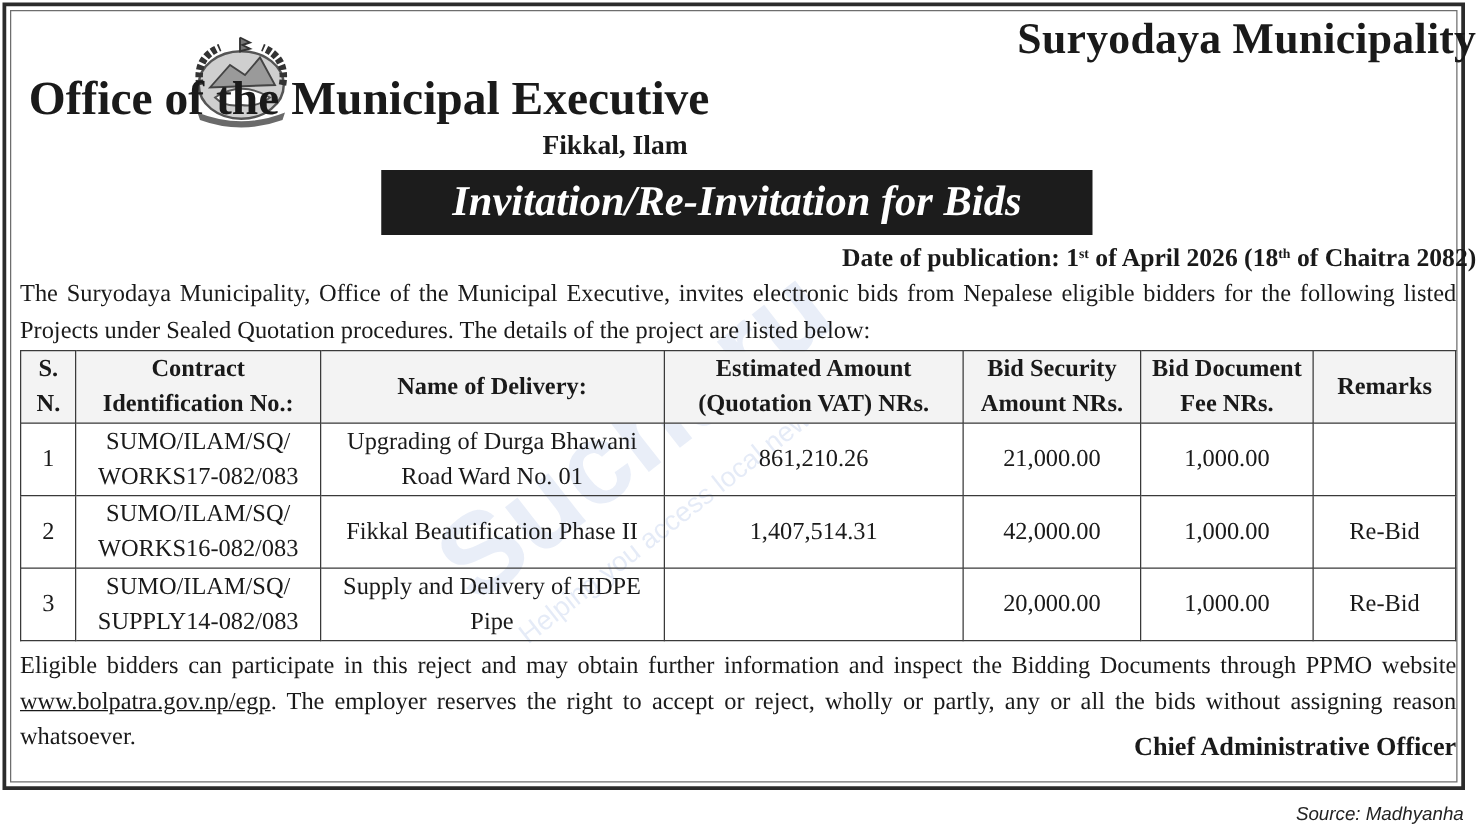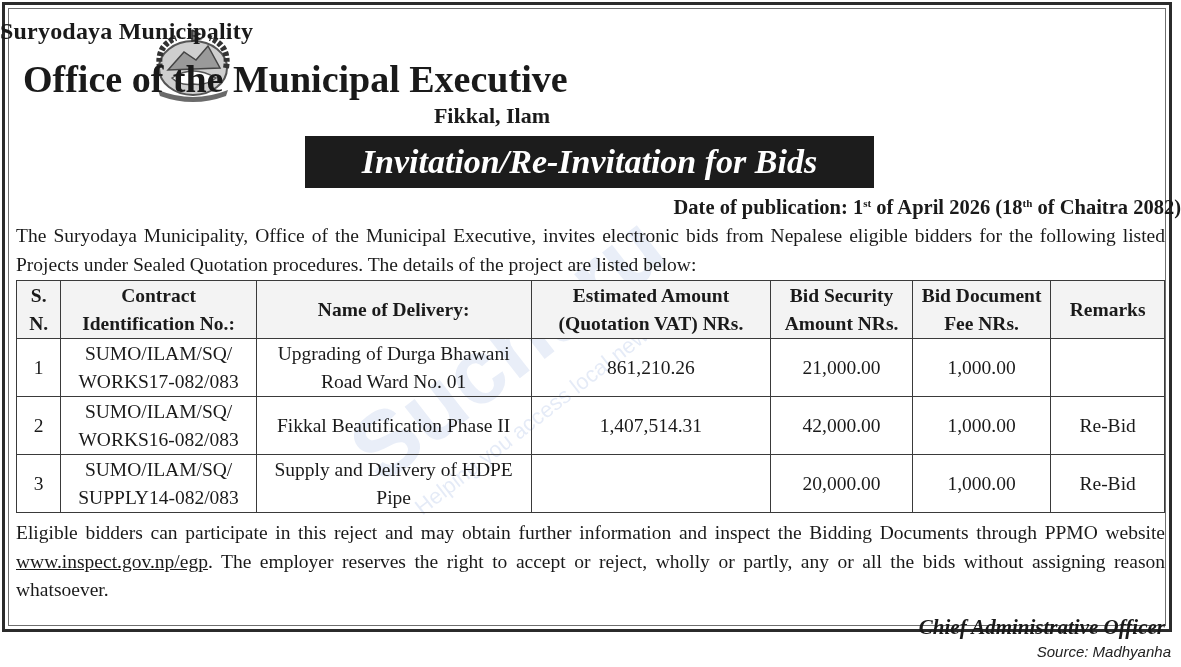--- a/index.html
+++ b/index.html
@@ -12,22 +12,22 @@
       border: 3px solid #2b2b2b; box-sizing: border-box;
     }
     .frame-inner {
       position: absolute; left: 3px; top: 3px; right: 3px; bottom: 3px;
       border: 1.5px solid #6e6e6e;
     }
     .emblem {
       position: absolute; left: 146px; top: 28px; width: 94px; height: 76px;
     }
     .title1 {
-      position: absolute; left: 0; width: 1181px; top: 10px; text-align: left;
-      font-weight: bold; font-size: 24px; line-height: 42px; letter-spacing: 0.2px;
+      position: absolute; left: 0; width: 1181px; top: 10px; text-align: right;
+      font-weight: bold; font-size: 35px; line-height: 42px; letter-spacing: 0.2px;
     }
     .title2 {
       position: absolute; left: 0; width: 1181px; top: 56px; text-align: left;
       font-weight: bold; font-size: 38px; line-height: 46px; padding-left: 23px;
     }
     .title3 {
       position: absolute; left: 0; width: 984px; top: 103px; text-align: center;
       font-weight: bold; font-size: 22px; line-height: 26px;
     }
     .banner {
@@ -53,21 +53,21 @@
       padding: 0 4px; line-height: 28px;
     }
     table.bids th { background: #f3f3f3; font-weight: bold; height: 57px; }
     table.bids td { height: 57px; }
     .closing {
       position: absolute; left: 16px; width: 1149px; top: 519px;
       font-size: 19.5px; line-height: 28.5px; text-align: justify; text-align-last: left;
     }
     .closing a { color: #1a1a1a; text-decoration: underline; }
     .signature {
-      position: absolute; right: 16px; top: 614px; font-weight: bold; font-size: 21px; line-height: 26px; font-style: italic;
+      position: absolute; right: 16px; top: 584px; font-weight: bold; font-size: 21px; line-height: 26px;
     }
     .source {
       position: absolute; right: 10px; top: 643px; font-family: "Liberation Sans", "DejaVu Sans", sans-serif;
       font-style: italic; font-size: 15px; color: #222;
     }
     .watermark {
       position: absolute; left: 330px; top: 420px; transform: rotate(-38deg); transform-origin: left top;
       font-family: "Liberation Sans", sans-serif; font-weight: bold; font-size: 92px; color: rgba(40,90,190,0.10);
       pointer-events: none; white-space: nowrap;
     }
@@ -155,17 +155,17 @@
       <td><span>SUMO/ILAM/SQ/</span><br><span>SUPPLY14-082/083</span></td>
       <td><span>Supply and Delivery of HDPE</span><br><span>Pipe</span></td>
       <td></td>
       <td>20,000.00</td>
       <td>1,000.00</td>
       <td>Re-Bid</td>
     </tr>
   </tbody>
 </table>
 
-<div class="closing"><span>Eligible bidders can participate in this reject and may obtain further information and inspect the Bidding Documents through PPMO website </span><a>www.inspect.gov.np/egp</a><span>. The employer reserves the right to accept or reject, wholly or partly, any or all the bids without assigning reason whatsoever.</span></div>
+<div class="closing"><span>Eligible bidders can participate in this reject and may obtain further information and inspect the Bidding Documents through PPMO website </span><a>www.bolpatra.gov.np/egp</a><span>. The employer reserves the right to accept or reject, wholly or partly, any or all the bids without assigning reason whatsoever.</span></div>
 
 <div class="signature">Chief Administrative Officer</div>
 
 <div class="source">Source: Madhyanha</div>
 
 </body></html>

